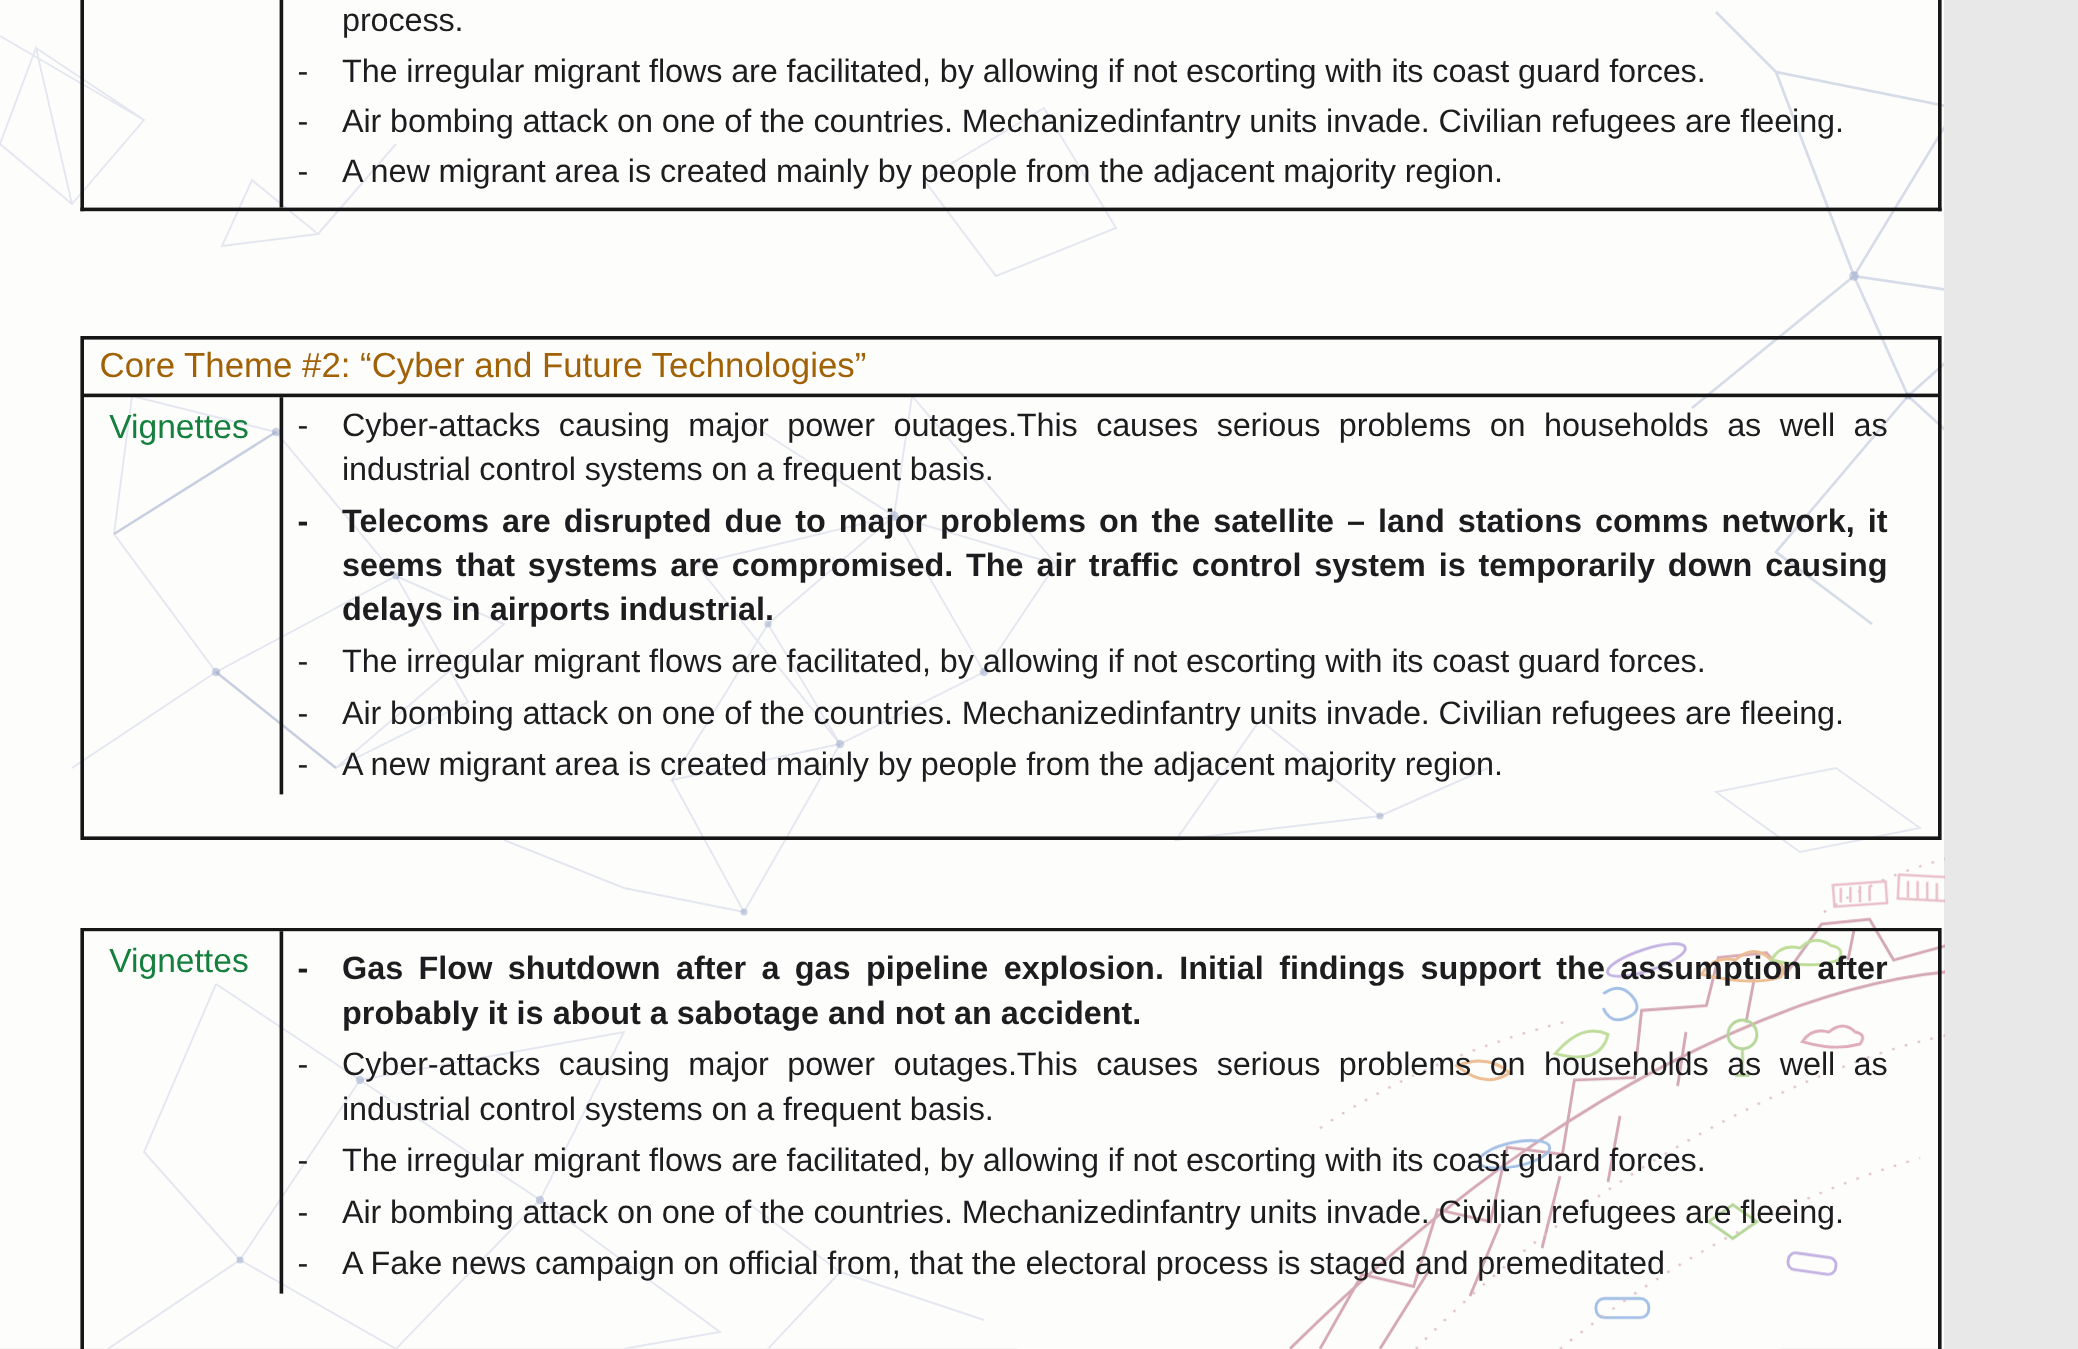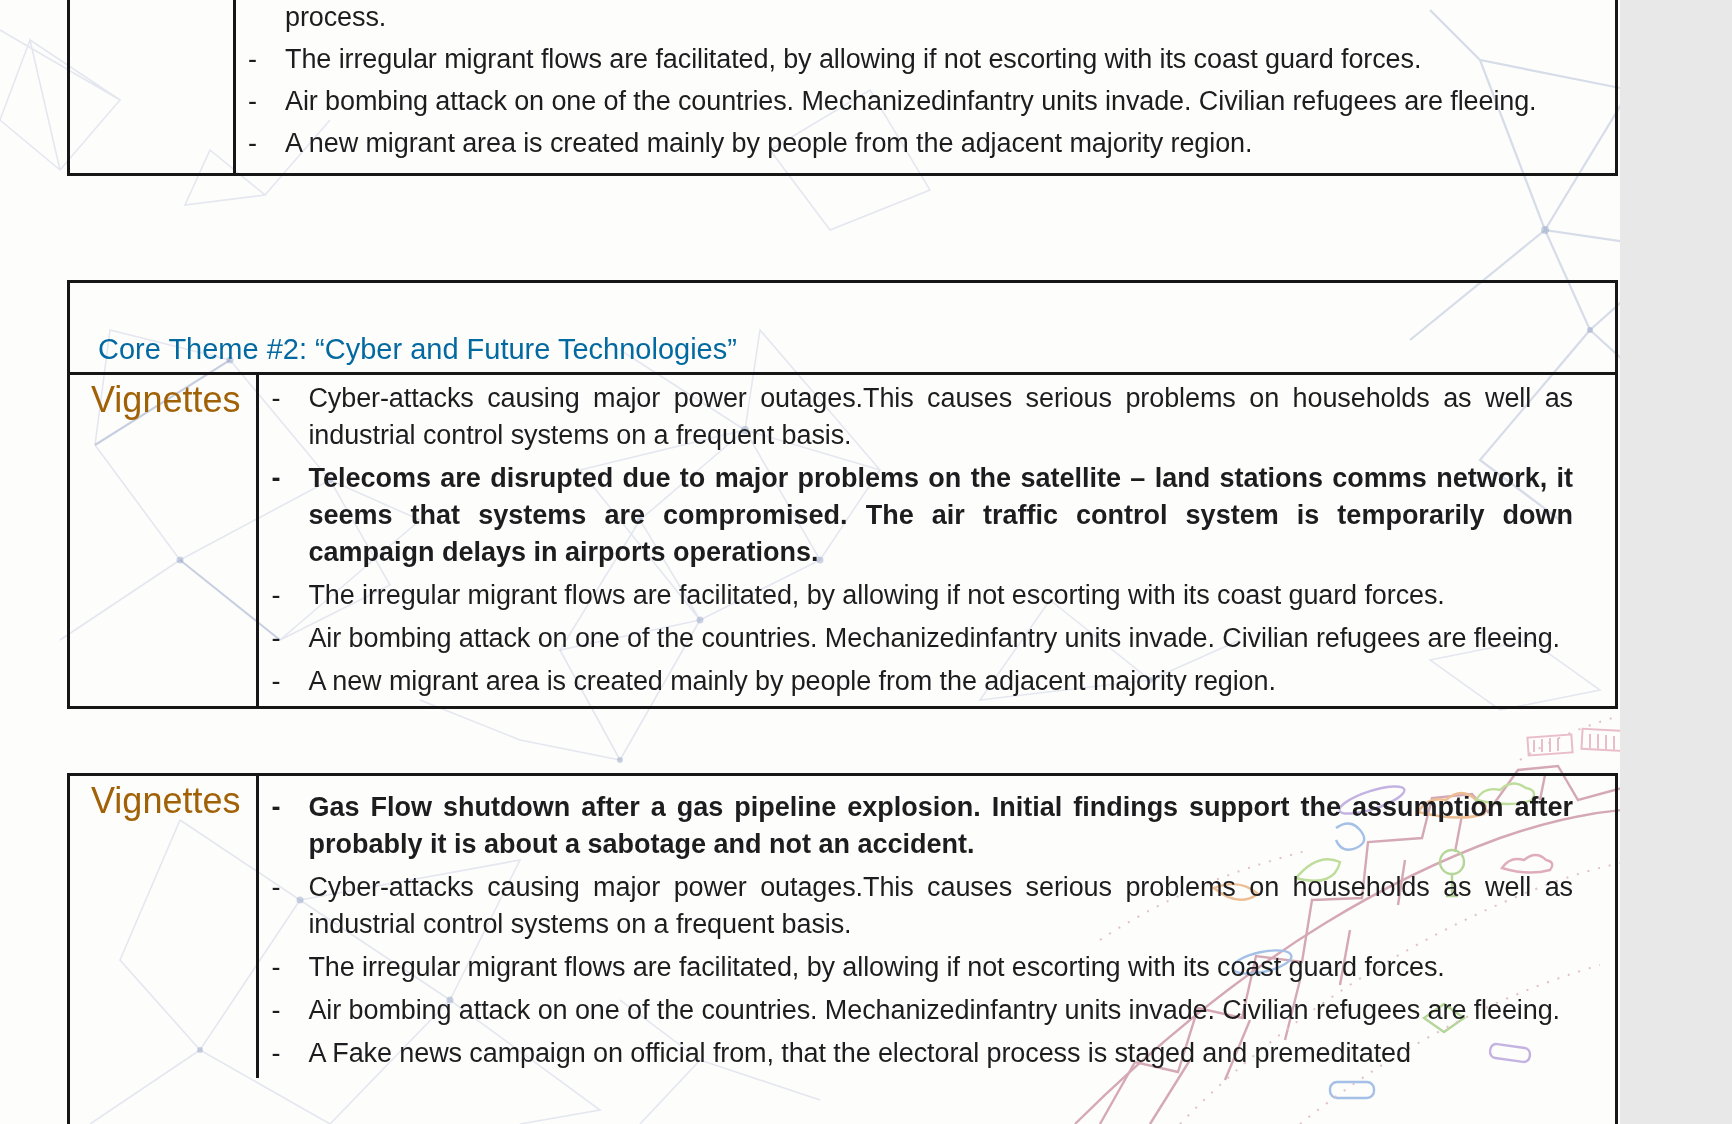--- a/index.html
+++ b/index.html
@@ -12,27 +12,27 @@
   svg.decor{position:absolute;left:0;top:0;pointer-events:none;}
 
   
   .doc-table{
     position:absolute;left:67px;width:1551px;box-sizing:border-box;
     border:3px solid #161616;background:transparent;
   }
   .doc-table.no-top{border-top:none;}
   .thead{
     box-sizing:border-box;border-bottom:3px solid #161616;
-    font-size:29px;line-height:41px;padding:2px 6px 2px 28px;
-    white-space:nowrap;overflow:hidden;color:#0369a1;margin-top:44px;
+    font-size:29px;line-height:41px;padding:2px 6px 2px 13px;
+    white-space:nowrap;overflow:hidden;color:#a16207;
   }
   .tbody{display:flex;align-items:stretch;}
   .cell-label{
     box-sizing:border-box;flex:0 0 166px;border-right:3px solid #161616;
-    font-size:36px;line-height:37px;padding:6px 16px 4px 21px;color:#a16207;
+    font-size:28px;line-height:37px;padding:6px 16px 4px 21px;color:#15803d;
   }
   .cell-content{
     box-sizing:border-box;flex:1 1 auto;min-width:0;
     padding:5px 12px 6px 12px;
   }
   .bullet{display:flex;margin:0 0 6px 0;}
   .bullet:last-child{margin-bottom:0;}
   .dash{flex:0 0 37px;font-size:27px;line-height:37px;text-align:left;}
   .btext{
     flex:1 1 auto;font-size:27px;line-height:37px;text-align:justify;
@@ -163,21 +163,21 @@
     <div class="thead">Core Theme #2: “Cyber and Future Technologies”</div>
     <div class="tbody">
       <div class="cell-label">Vignettes</div>
       <div class="cell-content">
         <div class="bullet">
           <span class="dash">-</span>
           <span class="btext">Cyber-attacks causing major power outages.This causes serious problems on households as well as industrial control systems on a frequent basis.</span>
         </div>
         <div class="bullet bold">
           <span class="dash">-</span>
-          <span class="btext">Telecoms are disrupted due to major problems on the satellite – land stations comms network, it seems that systems are compromised. The air traffic control system is temporarily down campaign delays in airports operations.</span>
+          <span class="btext">Telecoms are disrupted due to major problems on the satellite – land stations comms network, it seems that systems are compromised. The air traffic control system is temporarily down causing delays in airports industrial.</span>
         </div>
         <div class="bullet">
           <span class="dash">-</span>
           <span class="btext">The irregular migrant flows are facilitated, by allowing if not escorting with its coast guard forces.</span>
         </div>
         <div class="bullet">
           <span class="dash">-</span>
           <span class="btext">Air bombing attack on one of the countries. Mechanizedinfantry units invade. Civilian refugees are fleeing.</span>
         </div>
         <div class="bullet">

